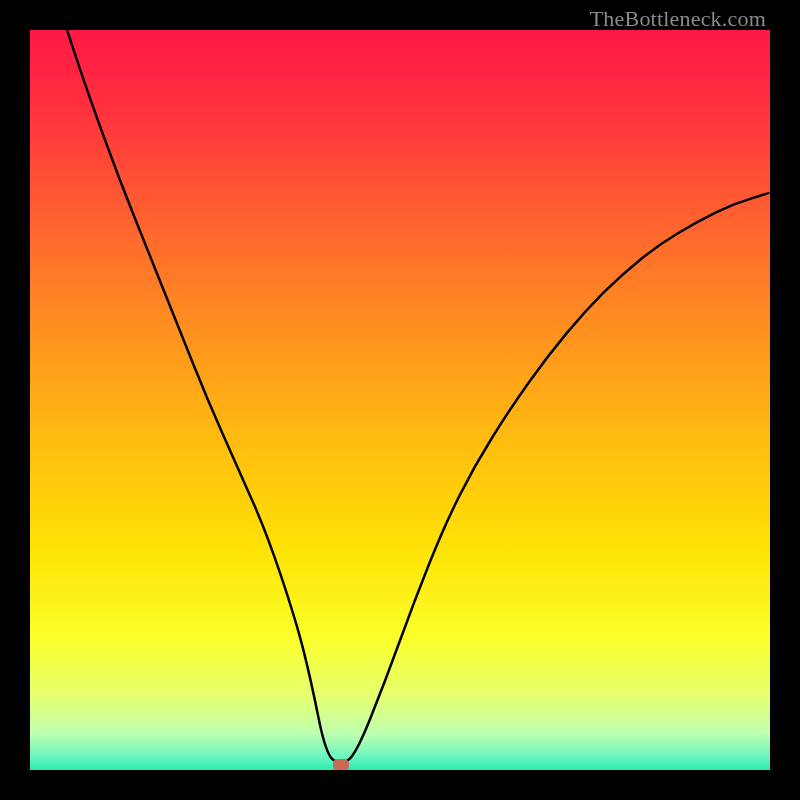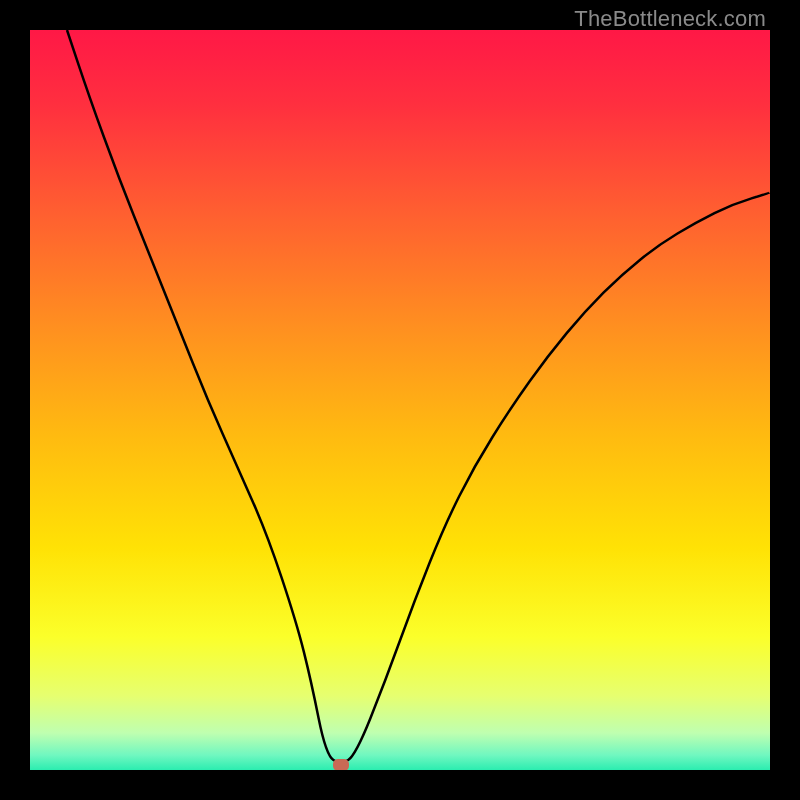--- a/index.html
+++ b/index.html
@@ -30,21 +30,21 @@
     position: absolute;
     left: 0;
     top: 0;
     width: 100%;
     height: 100%;
   }
   .watermark {
     position: absolute;
     top: 6px;
     right: 34px;
-    font-family: Liberation Sans, sans-serif;
+    font-family: Liberation Serif, serif;
     font-size: 22px;
     color: #8a8a8a;
     font-weight: 500;
     letter-spacing: 0.2px;
   }
   svg.curve {
     position: absolute;
     left: 0;
     top: 0;
     width: 100%;

